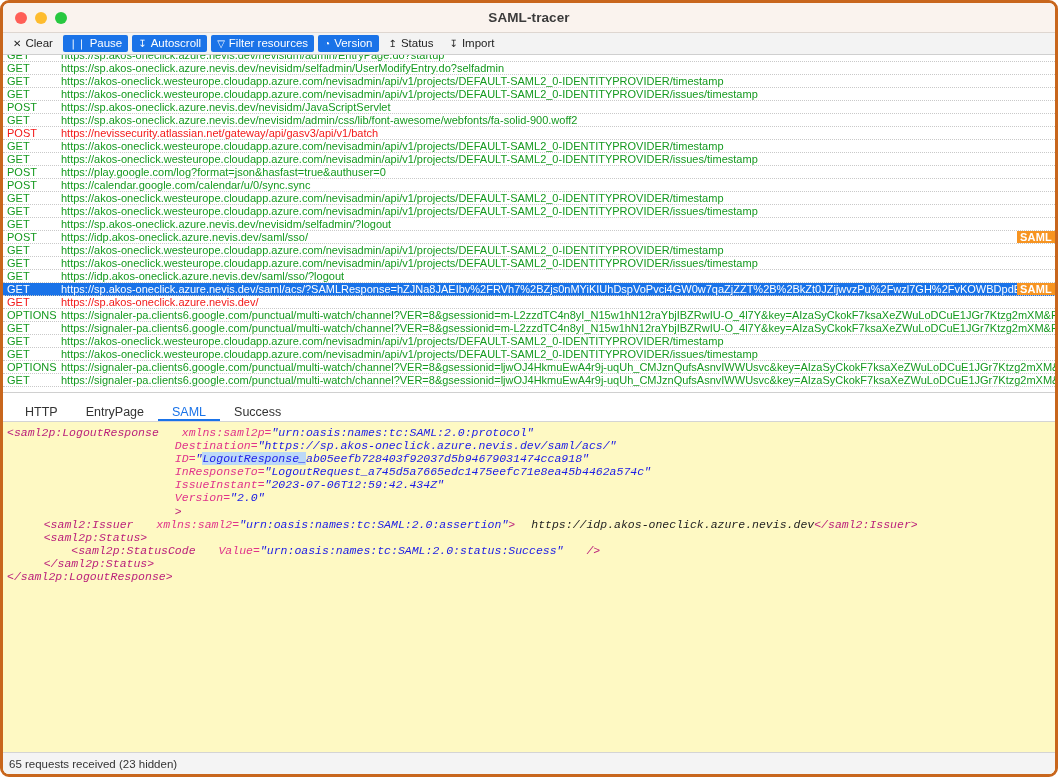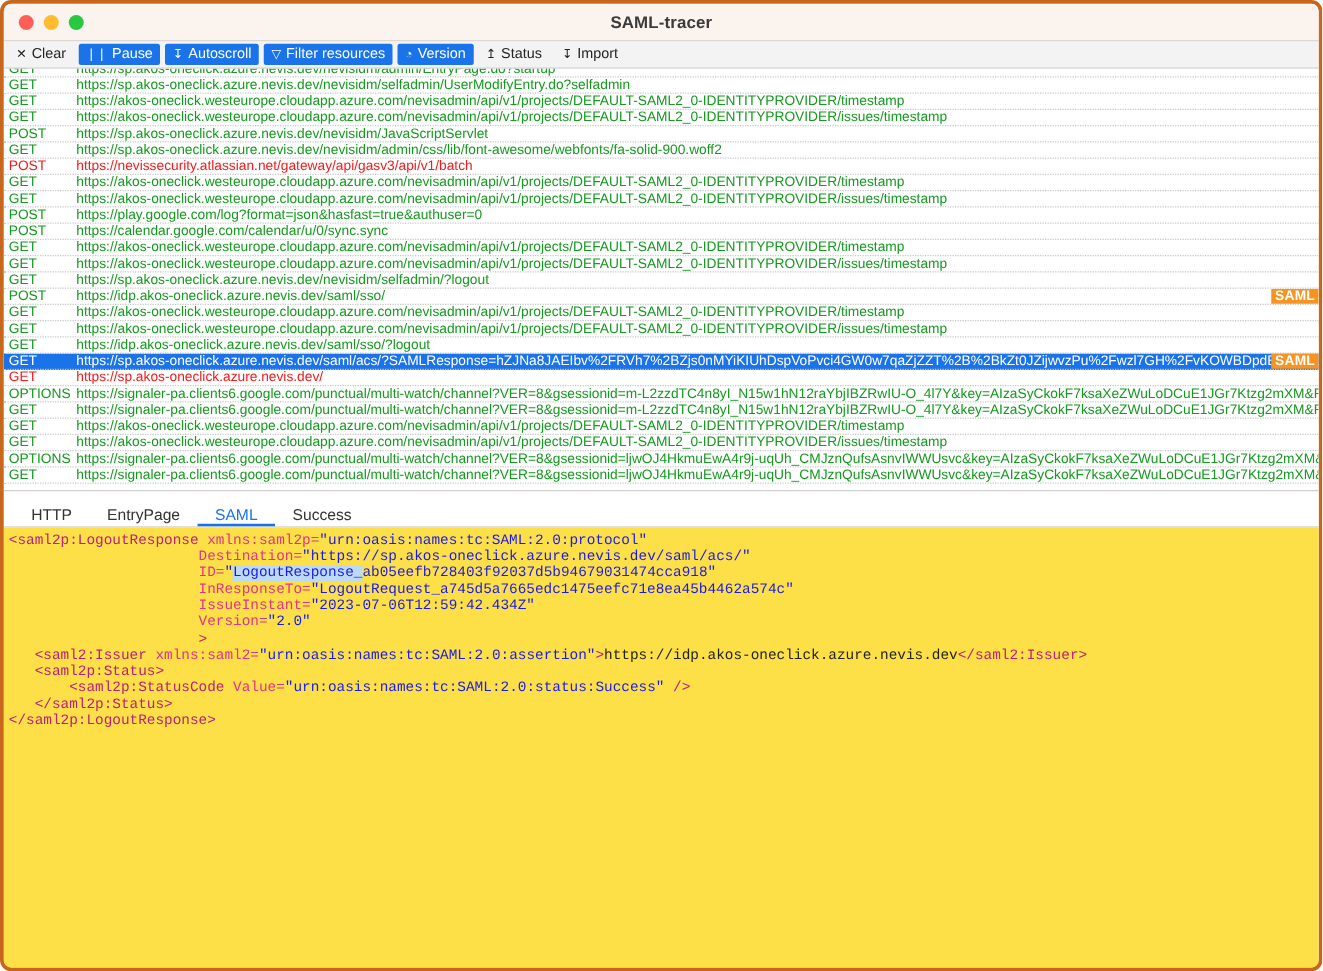--- a/index.html
+++ b/index.html
@@ -174,33 +174,34 @@
   }
   .tab.active {
     color: #1a73e8;
     border-bottom-color: #1a73e8;
   }
   
   .xml-pane {
     position: relative;
     height: 354px;
     overflow: hidden;
-    background: #fde047;
+    background: #fef9c3;
     padding: 4px 0 0 4px;
     box-sizing: border-box;
     font-family: "Liberation Mono", monospace;
     font-size: 11.5px;
     line-height: 13.1px;
     white-space: pre;
+    font-style: italic;
   }
   .xml-line { white-space: pre; }
   .t-tag { color: #ba1f7a; }
   .t-attr { color: #e0338a; }
   .t-val { color: #1a1ae6; }
-  .t-txt { color: #222222; }
+  .t-txt { color: #222222; margin-left: 16px; }
   .t-hl { background: #bcd9f7; color: #1a1ae6; }
   
   .statusbar {
     position: absolute;
     left: 0;
     bottom: 0;
     width: 100%;
     height: 22px;
     background: #f4f4f4;
     border-top: 1px solid #d4d4d4;
@@ -369,15 +370,18 @@
 
     <div class="tabbar" id="tabbar">
         <div class="tab">HTTP</div>
         <div class="tab">EntryPage</div>
         <div class="tab active">SAML</div>
         <div class="tab">Success</div>
       </div>
 
     <div class="xml-pane" id="xml-pane"><div class="xml-line"><span class="t-tag">&lt;saml2p:LogoutResponse</span><span class="t-txt"> </span><span class="t-attr">xmlns:saml2p=</span><span class="t-val">"urn:oasis:names:tc:SAML:2.0:protocol"</span></div><div class="xml-line"><span class="t-txt">                      </span><span class="t-attr">Destination=</span><span class="t-val">"https://sp.akos-oneclick.azure.nevis.dev/saml/acs/"</span></div><div class="xml-line"><span class="t-txt">                      </span><span class="t-attr">ID=</span><span class="t-val">"</span><span class="t-hl">LogoutResponse_</span><span class="t-val">ab05eefb728403f92037d5b94679031474cca918"</span></div><div class="xml-line"><span class="t-txt">                      </span><span class="t-attr">InResponseTo=</span><span class="t-val">"LogoutRequest_a745d5a7665edc1475eefc71e8ea45b4462a574c"</span></div><div class="xml-line"><span class="t-txt">                      </span><span class="t-attr">IssueInstant=</span><span class="t-val">"2023-07-06T12:59:42.434Z"</span></div><div class="xml-line"><span class="t-txt">                      </span><span class="t-attr">Version=</span><span class="t-val">"2.0"</span></div><div class="xml-line"><span class="t-txt">                      </span><span class="t-tag">&gt;</span></div><div class="xml-line"><span class="t-txt">   </span><span class="t-tag">&lt;saml2:Issuer</span><span class="t-txt"> </span><span class="t-attr">xmlns:saml2=</span><span class="t-val">"urn:oasis:names:tc:SAML:2.0:assertion"</span><span class="t-tag">&gt;</span><span class="t-txt">https://idp.akos-oneclick.azure.nevis.dev</span><span class="t-tag">&lt;/saml2:Issuer&gt;</span></div><div class="xml-line"><span class="t-txt">   </span><span class="t-tag">&lt;saml2p:Status&gt;</span></div><div class="xml-line"><span class="t-txt">       </span><span class="t-tag">&lt;saml2p:StatusCode</span><span class="t-txt"> </span><span class="t-attr">Value=</span><span class="t-val">"urn:oasis:names:tc:SAML:2.0:status:Success"</span><span class="t-txt"> </span><span class="t-tag">/&gt;</span></div><div class="xml-line"><span class="t-txt">   </span><span class="t-tag">&lt;/saml2p:Status&gt;</span></div><div class="xml-line"><span class="t-tag">&lt;/saml2p:LogoutResponse&gt;</span></div></div>
 
+    <div class="statusbar">
+      <span>65 requests received (23 hidden)</span>
+    </div>
 
   </div>
 </div>
 
 </body></html>

